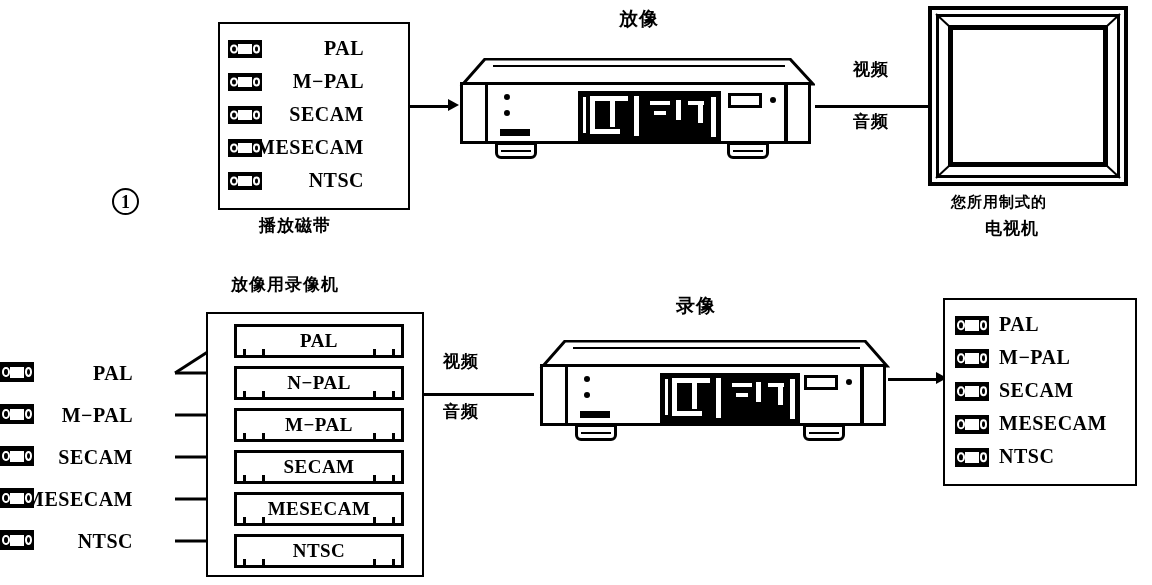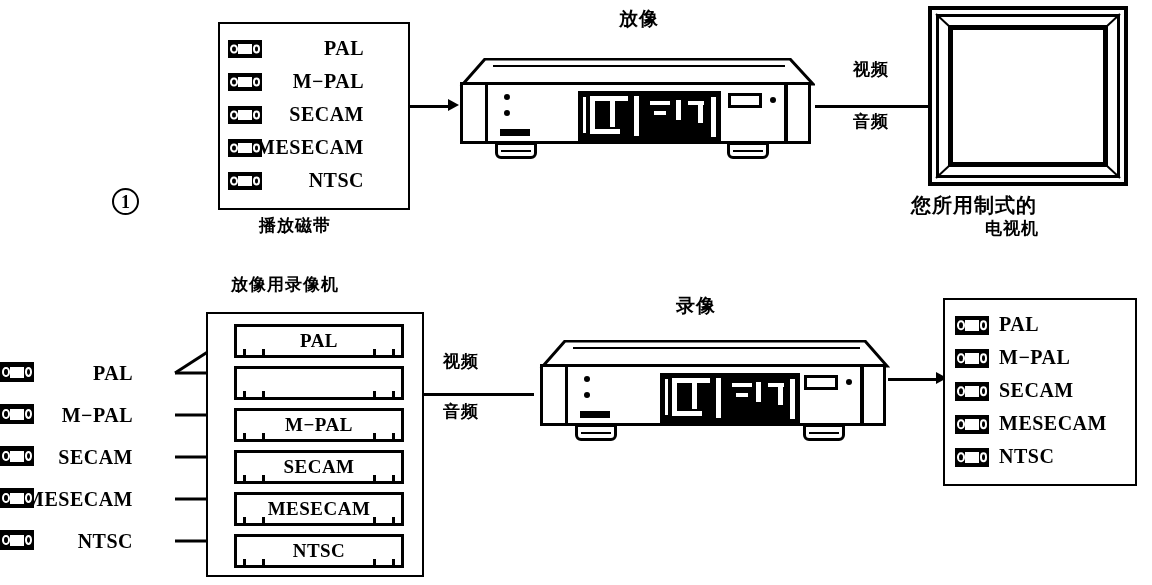--- a/index.html
+++ b/index.html
@@ -302,21 +302,21 @@
     <div class="tvOuter" style="left:0; top:0; width:200px; height:180px;"></div>
     <div class="tvMid" style="left:8px; top:8px; width:184px; height:164px;"></div>
     <div class="tvInner" style="left:20px; top:19px; width:160px; height:142px;"></div>
     <svg class="abs" style="left:0; top:0;" width="200" height="180">
       <line x1="8" y1="8" x2="22" y2="21" stroke="#000" stroke-width="2"></line>
       <line x1="192" y1="8" x2="178" y2="21" stroke="#000" stroke-width="2"></line>
       <line x1="8" y1="172" x2="22" y2="159" stroke="#000" stroke-width="2"></line>
       <line x1="192" y1="172" x2="178" y2="159" stroke="#000" stroke-width="2"></line>
     </svg>
   </div>
-  <div class="cn abs" style="left:911px; top:194px; font-size:20px;">您所用制式的</div>
+  <div class="cn abs" style="left:951px; top:194px; font-size:15px;">您所用制式的</div>
   <div class="cn abs" style="left:985px; top:219px; font-size:17px;">电视机</div>
 
   <div class="abs" style="left:0; top:360px; width:175px; height:190px;">
 
     <div class="abs" style="left:0; top:0; width:175px; height:26px;">
       <span class="lbl abs" style="right:42px; top:3px; font-size:20px;">PAL</span>
       <span class="cass abs" style="right:0; top:2px; width:34px; height:20px;">
         <span class="win"></span><span class="hubL"></span><span class="hubR"></span>
       </span>
     </div>
@@ -376,20 +376,21 @@
 
   <div class="abs" style="left:206px; top:312px; width:218px; height:265px;">
 
     <div class="slotrow" style="left:28px; top:12px; width:170px; height:34px;">
       <span class="txt">PAL</span>
       <span class="notchL"></span>
         <span class="notchR"></span>
     </div>
 
     <div class="slotrow" style="left:28px; top:54px; width:170px; height:34px;">
+      <span class="txt">N−PAL</span>
       <span class="notchL"></span>
         <span class="notchR"></span>
     </div>
 
     <div class="slotrow" style="left:28px; top:96px; width:170px; height:34px;">
       <span class="txt">M−PAL</span>
       <span class="notchL"></span>
         <span class="notchR"></span>
     </div>
 

